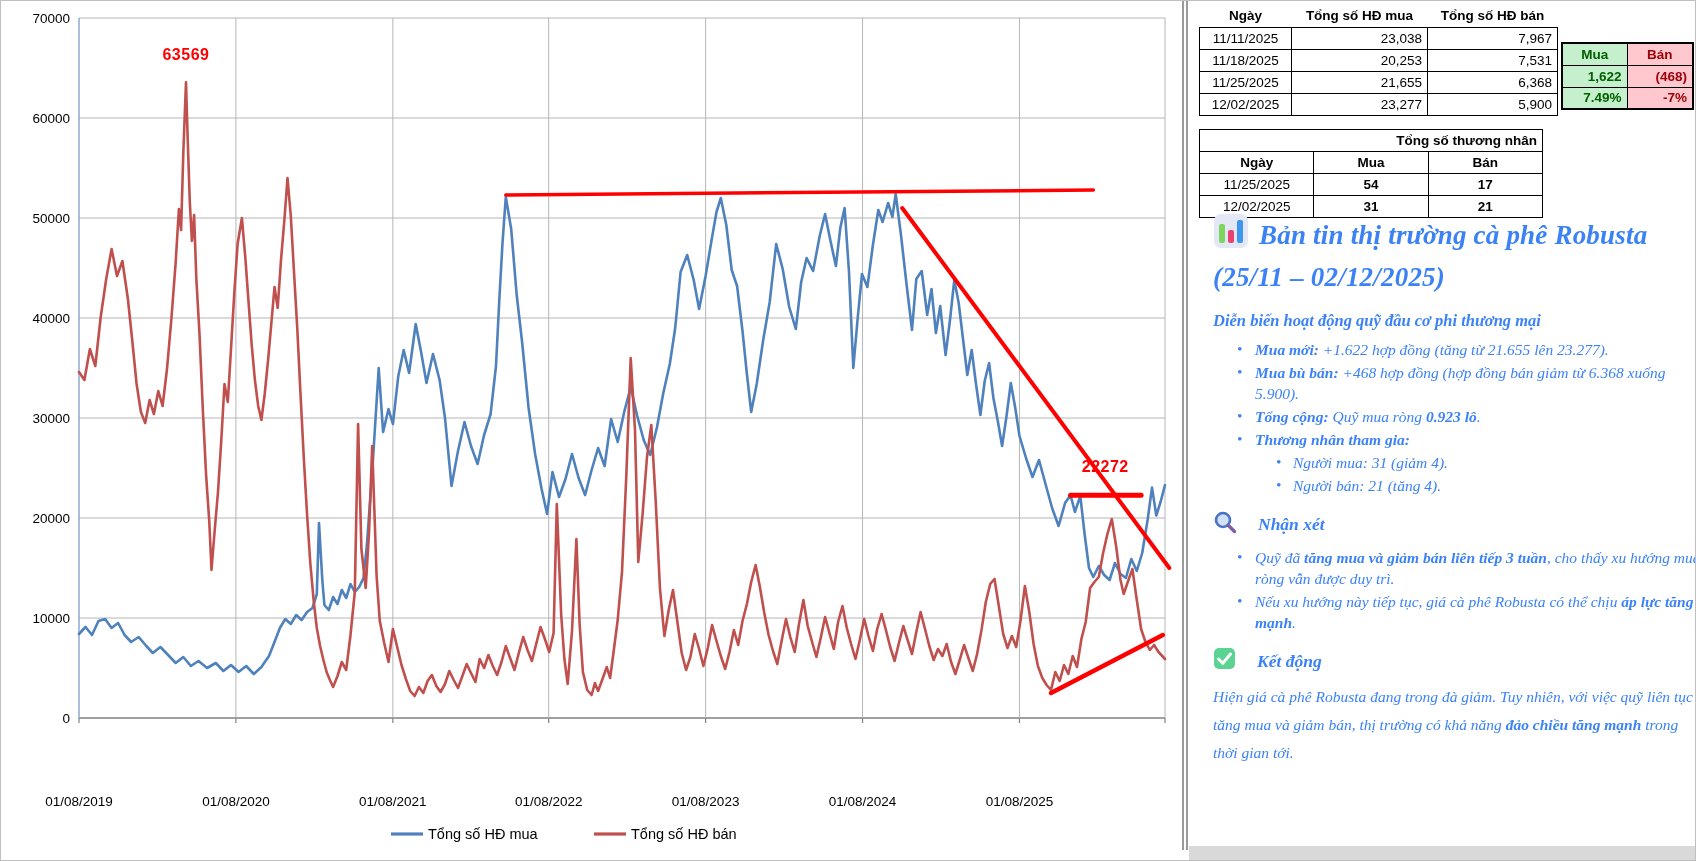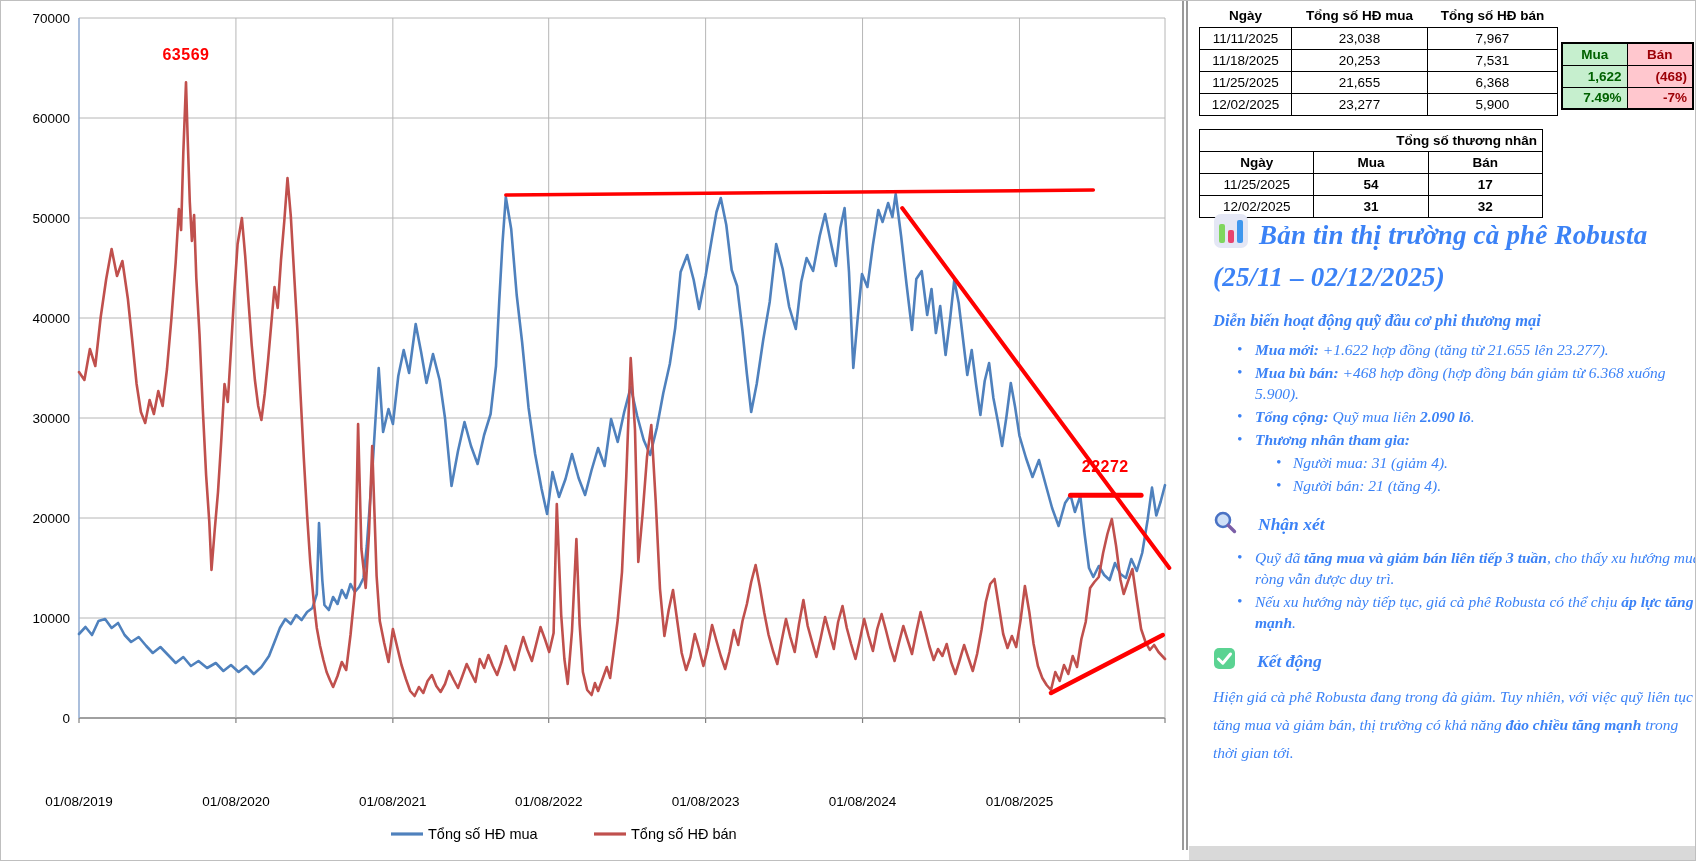--- a/index.html
+++ b/index.html
@@ -13,21 +13,21 @@
                    border-left:2px solid #9a9a9a; border-right:2px solid #9a9a9a; }
   #bottom-strip { position:absolute; left:1188px; top:845px; width:508px; height:16px; background:#d9d9d9; }
   #right-panel { position:absolute; left:1196px; top:2px; width:498px; height:843px; }
 
   table { border-collapse:collapse; font-size:13.5px; color:#000; table-layout:fixed; }
   td,th { height:22px; padding:0 5px; border:1px solid #000; overflow:hidden; white-space:nowrap; }
 
   #contracts-table { position:absolute; left:2px; top:2px; width:358px; }
   #contracts-table thead th { border:none; border-bottom:1px solid #000; font-weight:bold; text-align:center; padding:0 2px;}
   #contracts-table td:first-child { text-align:center; }
-  #contracts-table td { text-align:center; }
+  #contracts-table td { text-align:right; }
 
   #delta-table { position:absolute; left:364px; top:39px; width:131px; }
   #delta-table td,#delta-table th { border:1px solid #000; font-weight:bold; text-align:center; }
   #delta-table { border:2px solid #000; }
   #delta-table .mua { background:#C6EFCE; color:#006100; }
   #delta-table .ban { background:#FFC7CE; color:#9C0006; }
   #delta-table td.num { text-align:right; }
 
   #traders-table { position:absolute; left:2px; top:126px; width:344px; }
   #traders-table .ttl { font-weight:bold; text-align:right; }
@@ -179,21 +179,21 @@
       </thead>
       <tbody>
           <tr>
             <td>11/25/2025</td>
             <td class="val">54</td>
             <td class="val">17</td>
           </tr>
           <tr>
             <td>12/02/2025</td>
             <td class="val">31</td>
-            <td class="val">32</td>
+            <td class="val">21</td>
           </tr>
         </tbody>
     </table>
 
     <div id="report-content">
       <div id="report-title">
         <span class="ticon">
           <svg width="36" height="36" viewBox="0 0 36 36">
             <rect x="1" y="1" width="34" height="34" rx="7" fill="#e4e7f5"></rect>
             <rect x="6" y="11" width="6" height="19" rx="2" fill="#7fd65e"></rect>
@@ -201,21 +201,21 @@
             <rect x="24" y="7" width="6" height="23" rx="2" fill="#3e97ee"></rect>
           </svg>
         </span><span>Bản tin thị trường cà phê Robusta (25/11 – 02/12/2025)</span>
       </div>
 
       <div id="report-subhead">Diễn biến hoạt động quỹ đầu cơ phi thương mại</div>
 
       <div class="bullets">
           <div class="bullet"><b>Mua mới:</b><span> +1.622 hợp đồng (tăng từ 21.655 lên 23.277).</span></div>
           <div class="bullet"><b>Mua bù bán:</b><span> +468 hợp đồng (hợp đồng bán giảm từ 6.368 xuống 5.900).</span></div>
-          <div class="bullet"><b>Tổng cộng:</b><span> Quỹ mua liên </span><b>2.090 lô</b><span>.</span></div>
+          <div class="bullet"><b>Tổng cộng:</b><span> Quỹ mua ròng </span><b>0.923 lô</b><span>.</span></div>
           <div class="bullet"><b>Thương nhân tham gia:</b></div>
         </div>
       <div class="bullets sub">
           <div class="bullet"><span>Người mua: 31 (giảm 4).</span></div>
           <div class="bullet"><span>Người bán: 21 (tăng 4).</span></div>
         </div>
 
       <div class="sect-head">
         <span>
           <svg width="24" height="24" viewBox="0 0 24 24">

